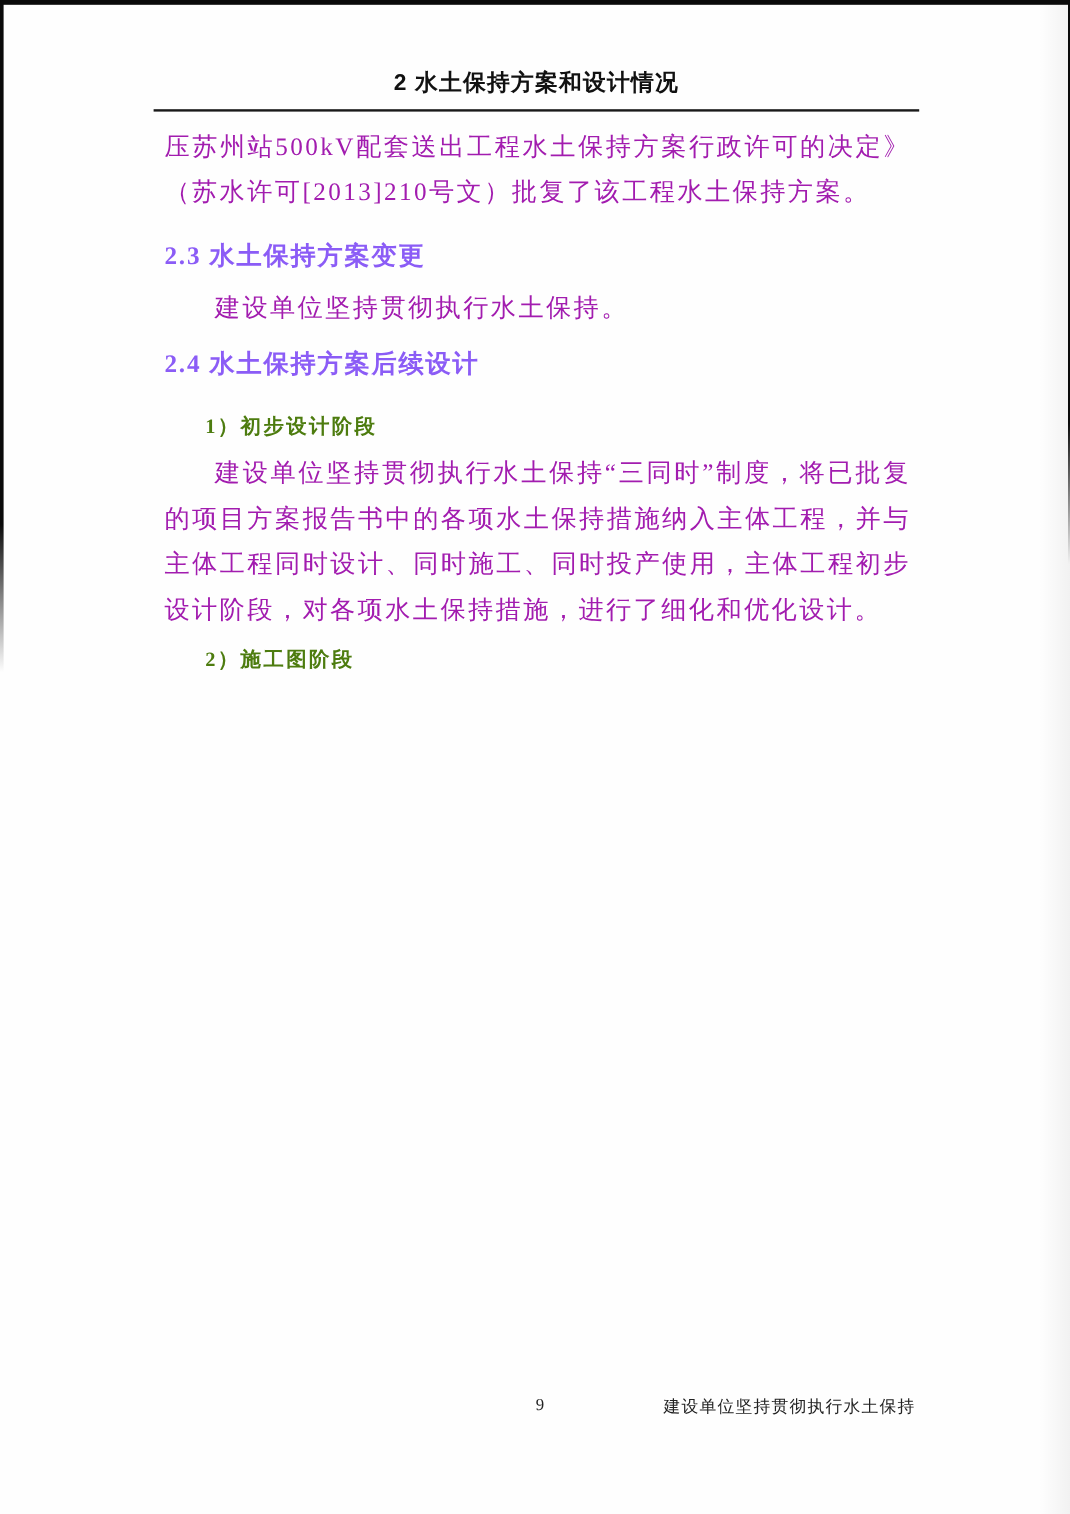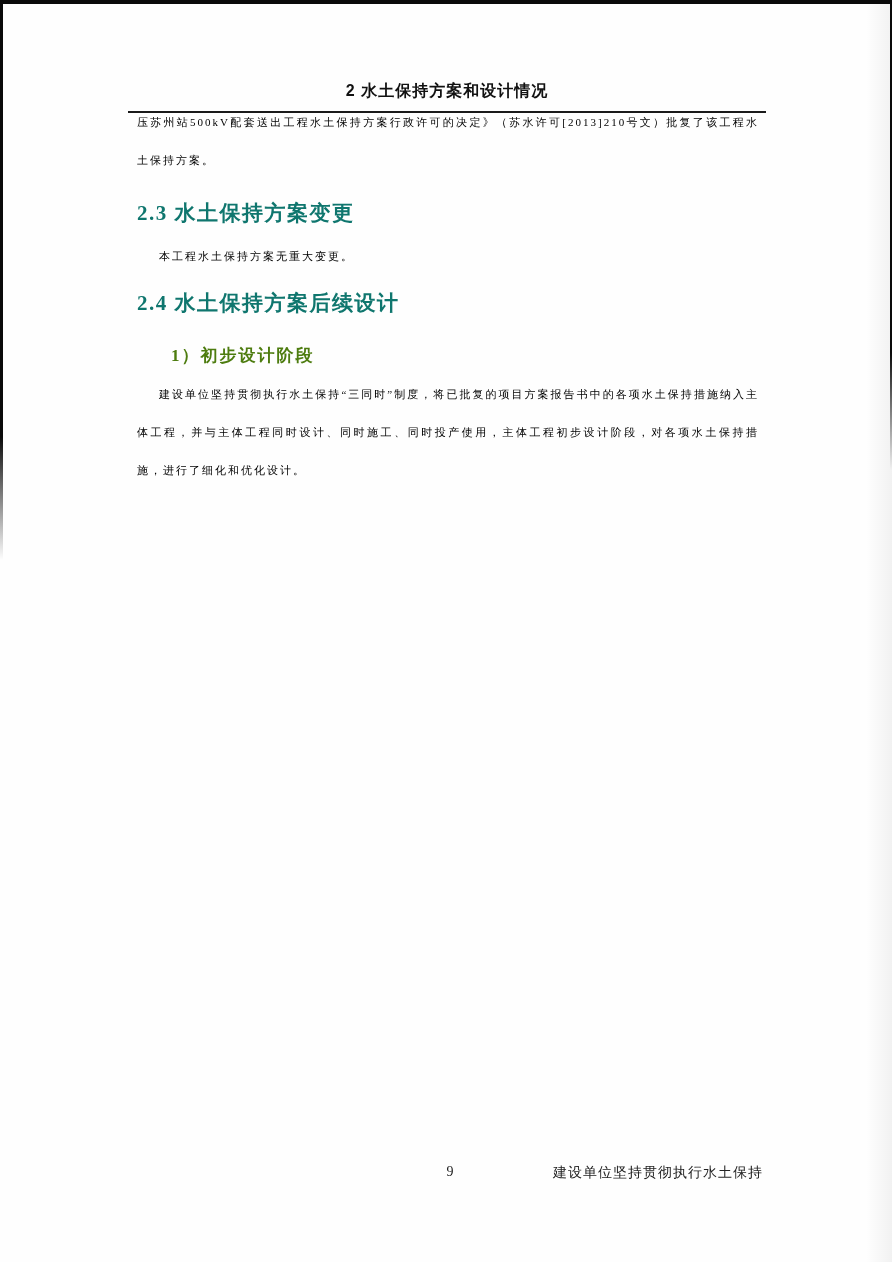--- a/index.html
+++ b/index.html
@@ -39,51 +39,50 @@
     top: 56px;
     left: 128px;
     width: 638px;
     text-align: center;
     border-bottom: 2px solid #1a1a1a;
     padding-bottom: 9px;
   }
   .page-header-title {
     font-family: "Liberation Sans", "DejaVu Sans", sans-serif;
     font-weight: bold;
-    font-size: 16px;
+    font-size: 19px;
     letter-spacing: 1px;
     color: #111;
-    margin-top: 25px;
   }
 
   .content {
     position: absolute;
     top: 103px;
     left: 137px;
     width: 622px;
   }
   .para {
     margin: 0;
-    font-size: 11px;
+    font-size: 21px;
     line-height: 38px;
     letter-spacing: 2px;
     text-align: justify;
     text-justify: inter-character;
-    color: #000000;
+    color: #a21caf;
   }
   .para.indent { text-indent: 2em; }
   .para.no-indent { text-indent: 0; }
 
   h2.section-heading {
     margin: 16px 0 6px 0;
     font-size: 21px;
     line-height: 36px;
     font-weight: bold;
     letter-spacing: 1.5px;
-    color: #0f766e;
+    color: #8b5cf6;
   }
   h2.section-heading.second { margin-top: 10px; margin-bottom: 16px; }
   h3.sub-heading {
     margin: 4px 0 0 0;
     font-size: 17px;
     line-height: 38px;
     font-weight: bold;
     letter-spacing: 2px;
     text-indent: 2em;
     color: #4d7c0f;
@@ -126,28 +125,29 @@
   <header class="page-header">
     <div class="page-header-title">2 水土保持方案和设计情况</div>
   </header>
 
   <main class="content">
 
     <p class="para no-indent">压苏州站500kV配套送出工程水土保持方案行政许可的决定》（苏水许可[2013]210号文）批复了该工程水土保持方案。</p>
 
     <h2 class="section-heading">2.3 水土保持方案变更</h2>
 
-    <p class="para indent">本工程水土保持方案无重大变更。</p>
+    <p class="para indent">建设单位坚持贯彻执行水土保持。</p>
 
     <h2 class="section-heading second">2.4 水土保持方案后续设计</h2>
 
     <h3 class="sub-heading">1）初步设计阶段</h3>
 
     <p class="para indent">建设单位坚持贯彻执行水土保持“三同时”制度，将已批复的项目方案报告书中的各项水土保持措施纳入主体工程，并与主体工程同时设计、同时施工、同时投产使用，主体工程初步设计阶段，对各项水土保持措施，进行了细化和优化设计。</p>
 
+    <h3 class="sub-heading">2）施工图阶段</h3>
 
 
   </main>
 
   <footer class="page-footer">
     <span class="footer-page-number">9</span>
     <span class="footer-company">建设单位坚持贯彻执行水土保持</span>
   </footer>
 
 </div>

